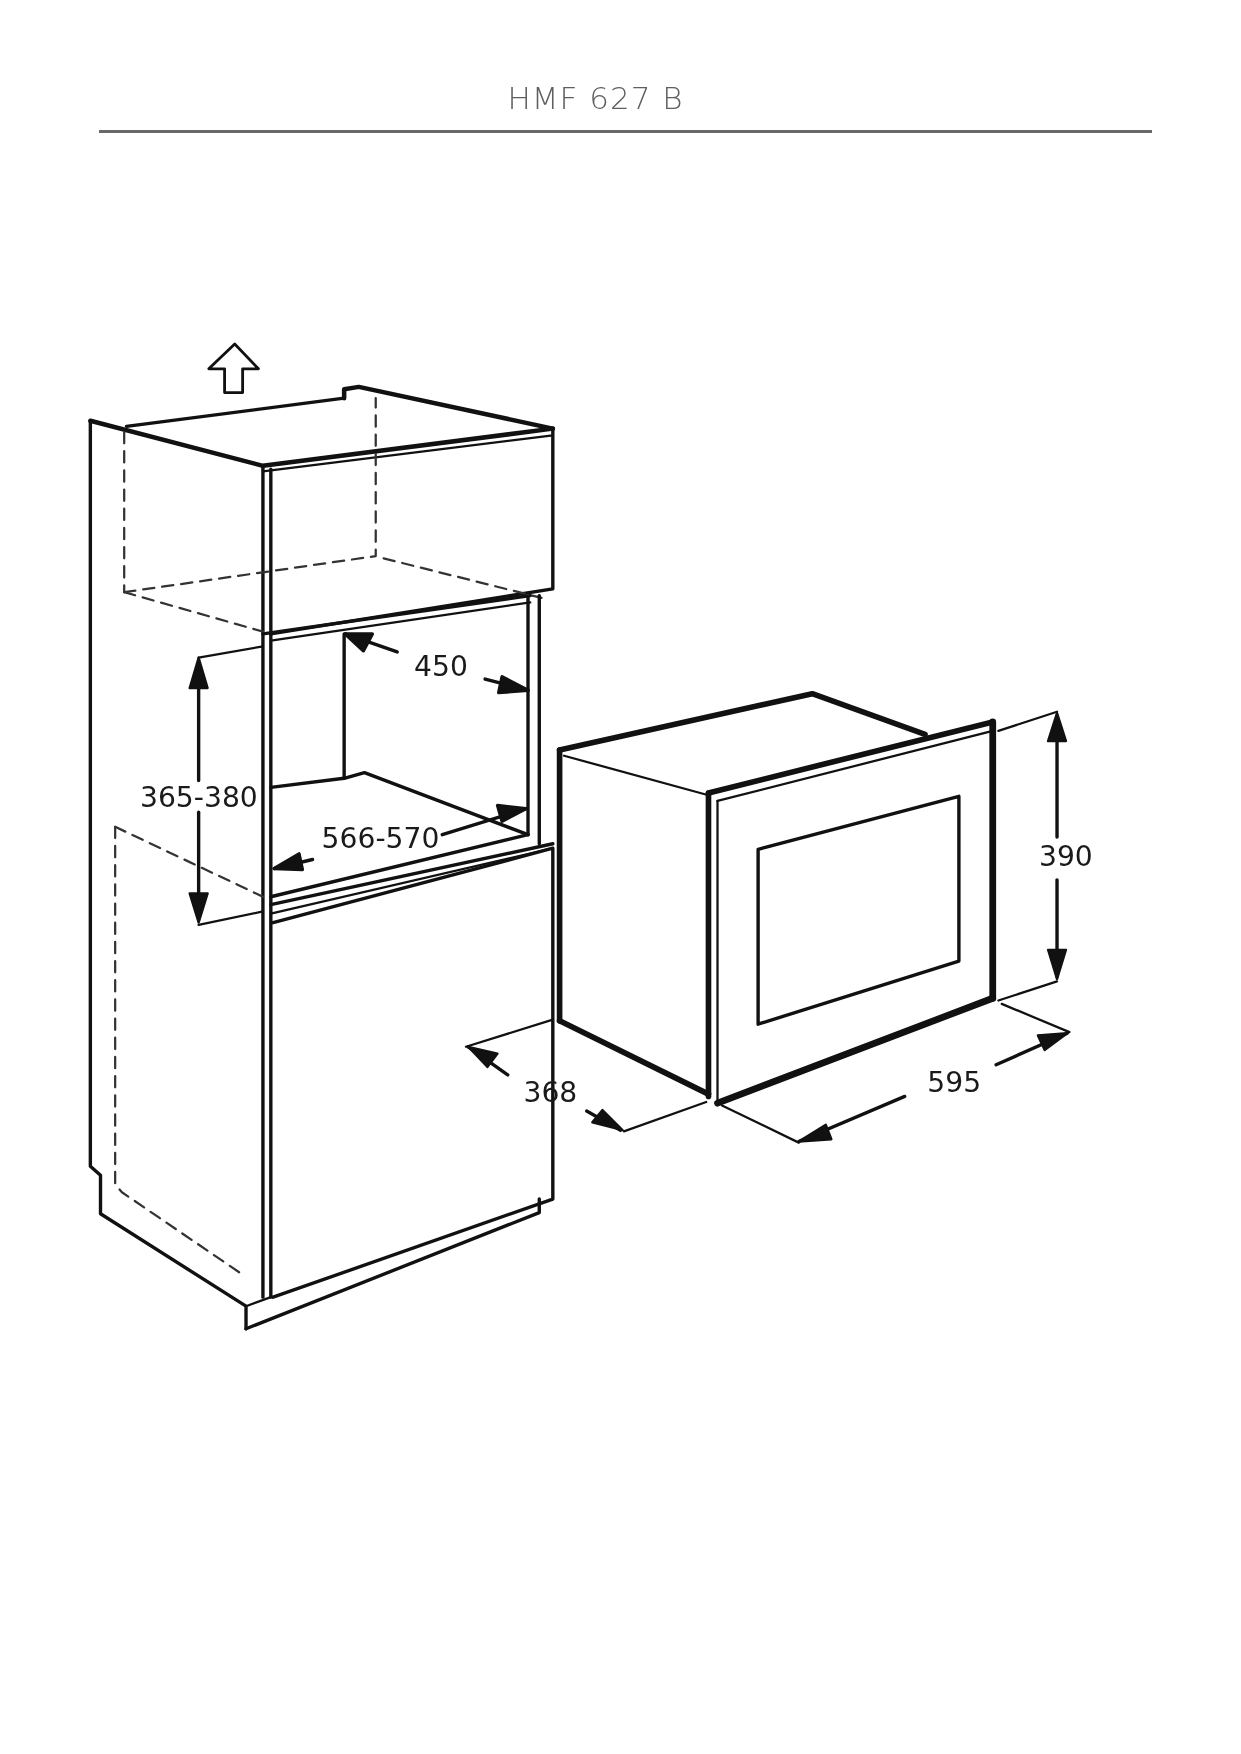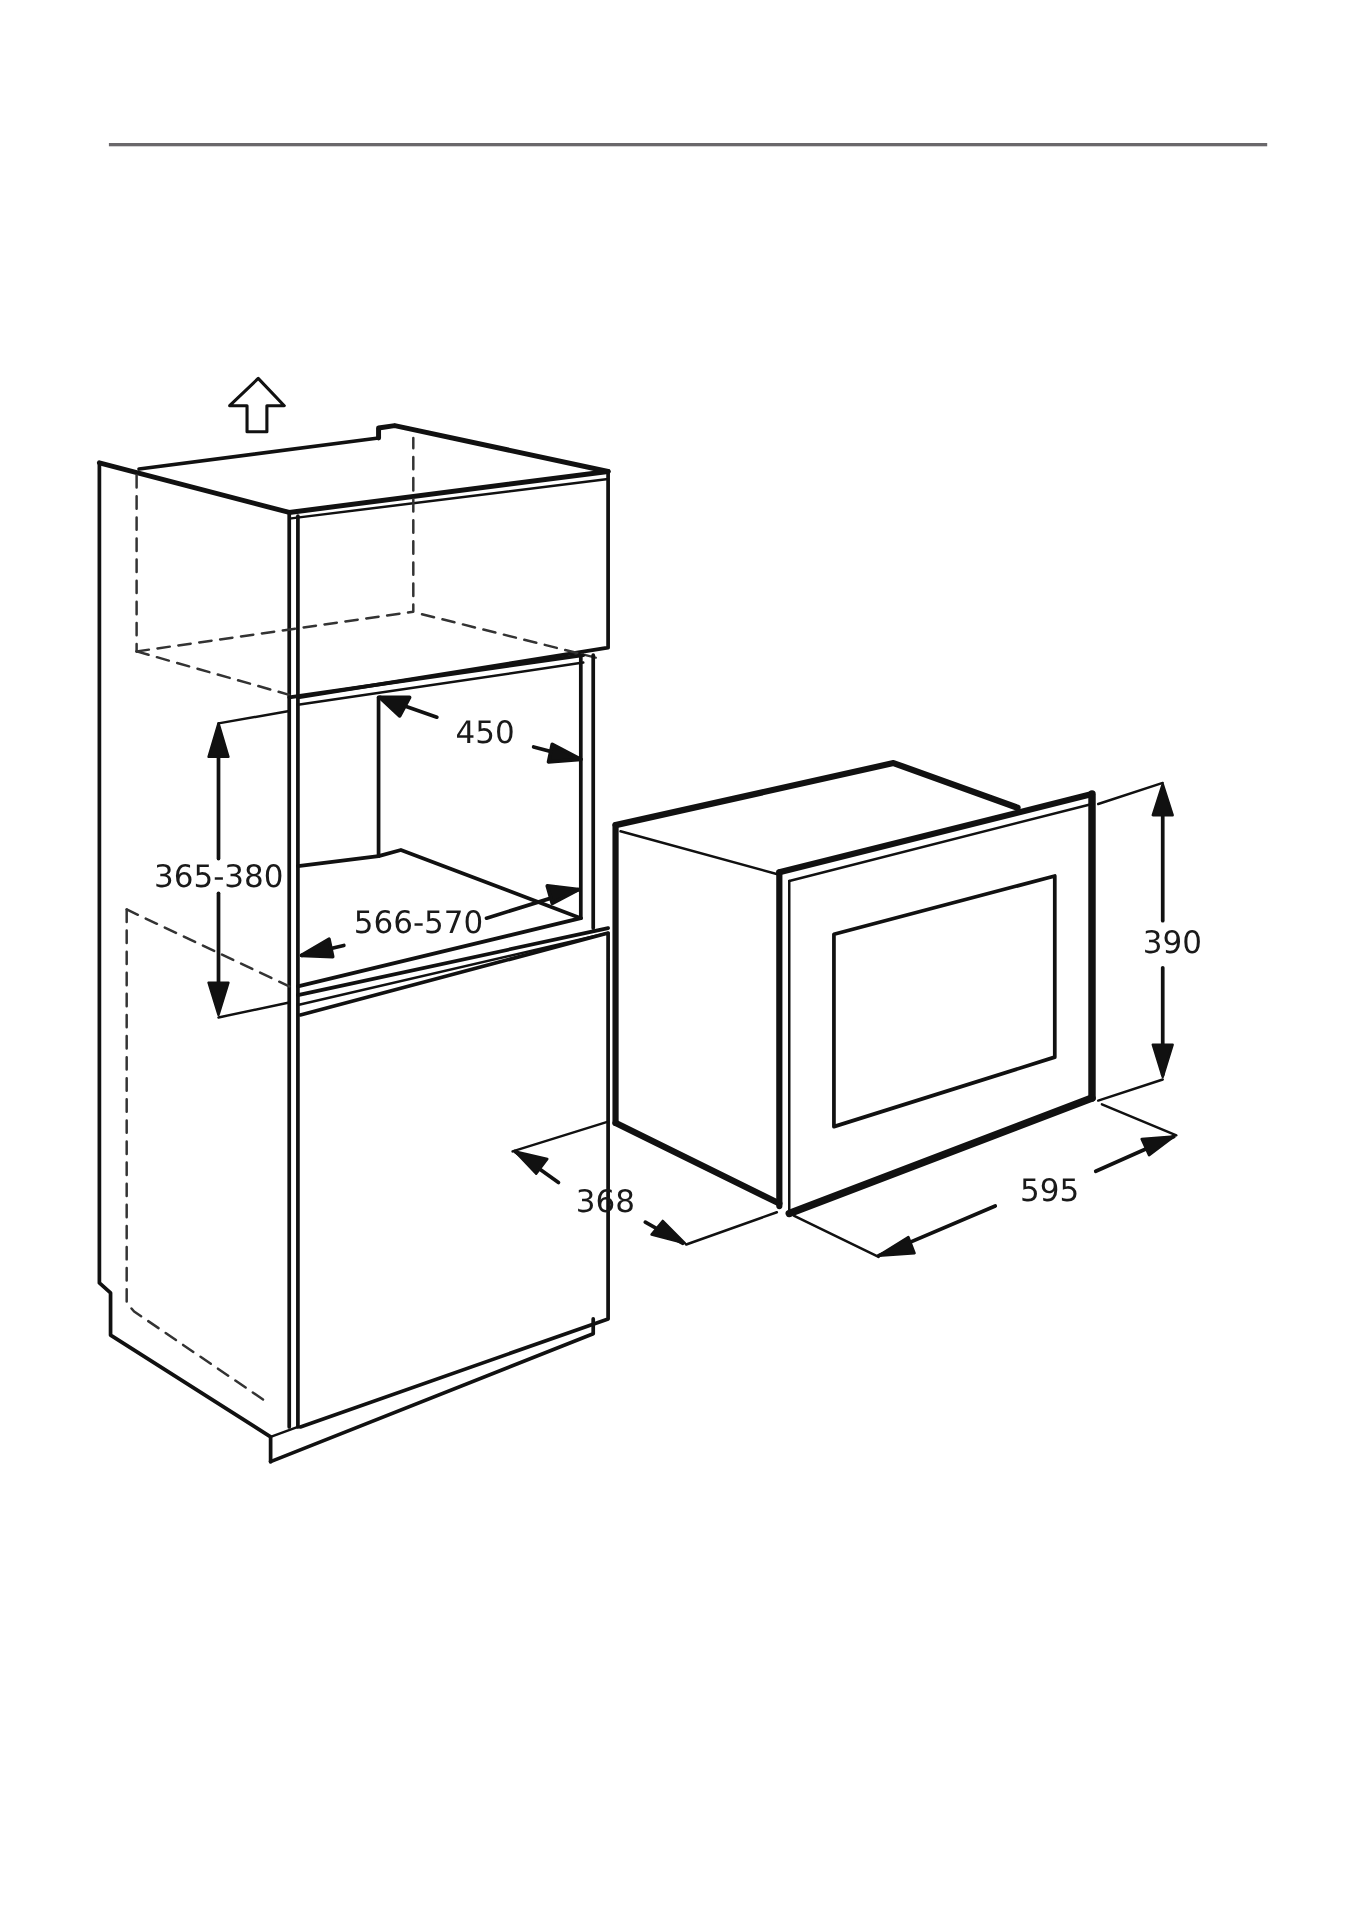--- a/index.html
+++ b/index.html
@@ -11,20 +11,21 @@
     letter-spacing: 1px; color: #5f5e61;
   }
   .rule { position: absolute; left: 99px; top: 130px; width: 1053px; height: 3px; background: #6a686b; }
   svg.drawing { position: absolute; left: 0; top: 0; width: 1241px; height: 1754px; }
   .dimlabel { font-family: "DejaVu Sans", sans-serif; font-size: 25px; fill: #1a1a1a; }
 </style>
 </head>
 <body>
 
 <div class="page">
+  <div class="title">HMF 627 B</div>
   <div class="rule"></div>
 
   <svg class="drawing" viewBox="0 0 1100 1555">
     <g fill="none" stroke="#111" stroke-linejoin="round" stroke-linecap="round">
 
       <g>
 
         <path d="M199,348 L199,327 L185,327 L208,305 L229,327 L215,327 L215,348 Z" stroke-width="2.5"></path>
 
         <path d="M80,373 L233,413 L490,380" stroke-width="4"></path>

